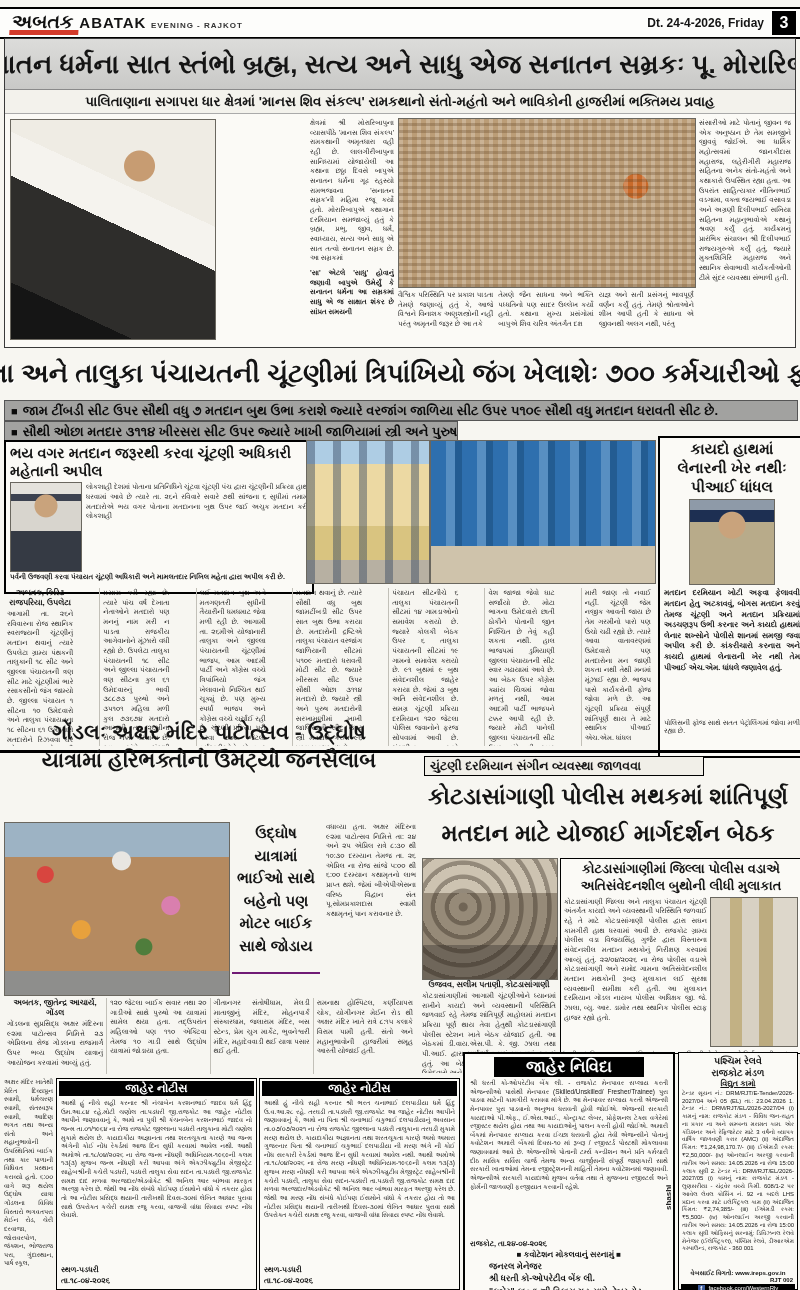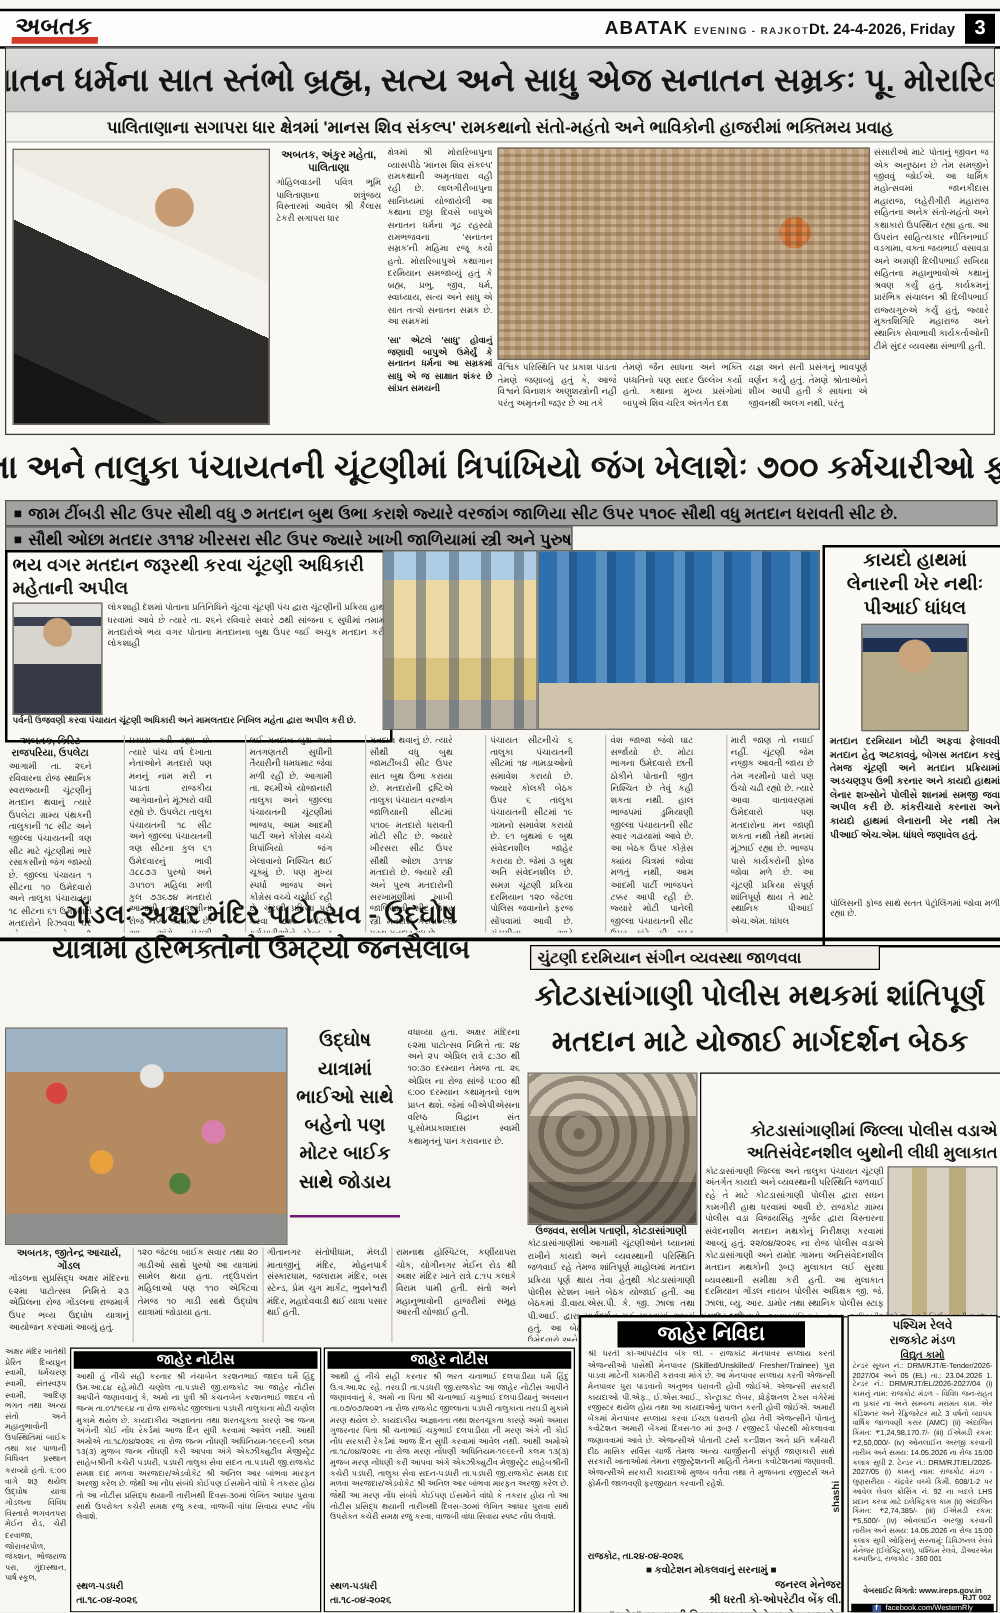--- a/index.html
+++ b/index.html
@@ -10,21 +10,21 @@
   .b{font-weight:bold;}
   .small{font-size:7px;line-height:1.38;}
   .tiny{font-size:6.4px;line-height:1.35;}
   .clip{overflow:hidden;}
 
   
   .topbar{top:7px;left:0;width:800px;height:28px;border-top:2px solid #000;border-bottom:2px solid #000;
           background:#fdfdfb;display:flex;align-items:center;}
   .logo{margin-left:10px;font-size:19px;font-weight:bold;color:#111;padding:0 6px 2px 2px;
         background:linear-gradient(0deg,#d33a2a 0 5px,transparent 5px);transform:skewX(-4deg);}
-  .brandwrap{flex:1;text-align:right;line-height:1;}
+  .brandwrap{flex:1;text-align:left;line-height:1;}
   .brand{font-size:15px;font-weight:bold;letter-spacing:1px;}
   .brandsub{font-size:8px;font-weight:bold;letter-spacing:1px;color:#333;}
   .dateline-top{font-size:12px;font-weight:bold;margin-right:8px;}
   .pagebox{width:24px;height:24px;background:#000;color:#fff;font-size:16px;font-weight:bold;
            display:flex;align-items:center;justify-content:center;margin-right:4px;}
 
   
   .lead{top:38px;left:4px;width:790px;height:308px;border:1px solid #3a3a3a;background:#fbfaf6;}
   .lead-head{height:50px;background:linear-gradient(180deg,#dcdcda,#c9c9c7);border-bottom:1px solid #8a8a8a;
              font-size:26px;font-weight:800;display:flex;align-items:center;justify-content:center;
@@ -105,21 +105,21 @@
   .kicker{top:756px;left:424px;width:268px;height:18px;border:1px solid #000;font-size:12.5px;font-weight:bold;
           display:flex;align-items:center;padding:0 5px;white-space:nowrap;overflow:hidden;background:#f1efe8;}
   .kotada-h{top:778px;left:420px;width:376px;height:76px;font-size:23px;font-weight:800;line-height:1.6;
             text-align:center;}
   .kotada-h div{white-space:nowrap;overflow:hidden;}
   .ph-meeting{top:858px;left:422px;width:134px;height:120px;
      background:repeating-radial-gradient(circle at 30% 40%,rgba(40,30,20,.35) 0 4px,rgba(0,0,0,0) 5px 14px),
                 linear-gradient(180deg,#cdc3b1 0 28%,#968a78 28% 72%,#6f665a 72%);}
   .kotada-undercol{top:980px;left:422px;width:134px;height:96px;}
   .inner-box{top:858px;left:560px;width:234px;height:190px;border:1px solid #000;background:#fbfaf6;padding:2px 3px;}
-  .inner-h{font-size:13px;font-weight:800;text-align:right;line-height:1.3;margin-top:36px;}
+  .inner-h{font-size:13px;font-weight:800;text-align:center;line-height:1.3;}
   .inner-row{display:flex;gap:3px;margin-top:2px;height:150px;}
   .inner-row .txt{flex:1;overflow:hidden;}
   .ph-walk{width:86px;height:148px;flex:0 0 86px;
      background:linear-gradient(90deg,#d8d1c3 0 22%,#c2b184 22% 36%,#d8d1c3 36% 56%,#bcab7f 56% 72%,#ddd7cb 72%),
                 linear-gradient(180deg,#e6e1d7 0 14%,rgba(0,0,0,0) 14%);}
   .kotada-col2{top:1050px;left:560px;width:234px;height:26px;column-count:2;column-gap:6px;}
 
   
   .noticebox{border:1.5px solid #000;background:#fbfaf6;}
   .notice1{top:1078px;left:56px;width:199px;height:210px;}
@@ -128,21 +128,21 @@
                margin:2px;padding:1px 0;}
   .notice-body{padding:1px 4px;}
   .notice-foot{padding:0 4px;font-size:7.6px;font-weight:bold;line-height:1.5;}
 
   .tender{top:1052px;left:463px;width:208px;height:236px;border:2.5px solid #000;background:#fbfaf6;}
   .tender-head{background:#000;color:#fff;font-size:16px;font-weight:800;text-align:center;
                width:150px;margin:3px auto 2px;padding:1px 0;}
   .tender-body{padding:0 5px;}
   .tender-date{padding:0 5px;font-size:7.4px;font-weight:bold;}
   .tender-addr{font-size:8px;font-weight:800;text-align:center;margin-top:2px;}
-  .tender-sign{font-size:8.6px;font-weight:800;text-align:right;line-height:1.45;}
+  .tender-sign{font-size:8.6px;font-weight:800;text-align:left;line-height:1.45;padding-left:24px;}
 
   .railway{top:1052px;left:678px;width:118px;height:236px;border:1.5px solid #000;background:#fbfaf6;}
   .rail-t{font-size:9.5px;font-weight:800;text-align:center;line-height:1.25;margin-top:2px;}
   .rail-sub{font-size:8px;font-weight:bold;text-align:center;text-decoration:underline;}
   .rail-body{padding:1px 3px;font-size:5.9px;line-height:1.32;text-align:justify;height:178px;overflow:hidden;}
   .rail-site{font-size:6.2px;font-weight:bold;text-align:center;}
   .rail-ref{font-size:6px;font-weight:bold;text-align:right;padding-right:4px;}
   .rail-fb{background:#000;color:#fff;font-size:6px;text-align:center;margin:1px 2px;padding:1px 0;}
   .fbic{display:inline-block;background:#3b5998;color:#fff;width:7px;font-weight:bold;margin-right:2px;}
   .credit{top:1150px;left:664px;width:14px;height:60px;font-size:8px;font-weight:bold;
@@ -161,24 +161,20 @@
     </span>
     <span class="dateline-top">Dt. 24-4-2026, Friday</span>
     <span class="pagebox">3</span>
   </div>
 
   <section class="abs lead">
     <div class="lead-head">સનાતન ધર્મના સાત સ્તંભો બ્રહ્મ, સત્ય અને સાધુ એજ સનાતન સમ્રકઃ પૂ. મોરારિબાપુ</div>
     <div class="lead-sub">પાલિતાણાના સગાપરા ધાર ક્ષેત્રમાં 'માનસ શિવ સંકલ્પ' રામકથાનો સંતો-મહંતો અને ભાવિકોની હાજરીમાં ભક્તિમય પ્રવાહ</div>
     <div class="lead-body">
       <div class="abs ph ph-bapu"></div>
-      <div class="abs mid-colA">
-        <div class="lead-dateline">અબતક, અંકુર મહેતા, પાલિતાણા</div>
-        <div class="small jt clip" style="height:200px">ગોહિલવાડની પવિત્ર ભૂમિ પાલિતાણાના શત્રુંજય વિસ્તારમાં આવેલ શ્રી કૈલાસ ટેકરી સગાપરા ધાર</div>
-      </div>
       <div class="abs mid-colB">
         <div class="small jt clip" style="height:150px">ક્ષેત્રમાં શ્રી મોરારિબાપુના વ્યાસપીઠે 'માનસ શિવ સંકલ્પ' રામકથાની અમૃતધારા વહી રહી છે. લાલગીરીબાપુના સાનિધ્યમાં યોજાયેલી આ કથાના છઠ્ઠા દિવસે બાપુએ સનાતન ધર્મના ગૂઢ રહસ્યો રામભજવના 'સનાતન સમ્રક'ની મહિમા રજૂ કર્યો હતો. મોરારિબાપુએ કથાગાન દરમિયાન સમજાવ્યું હતું કે બ્રહ્મ, પ્રભુ, જીવ, ધર્મ, સ્વાધ્યાય, સત્ય અને સાધુ એ સાત તત્વો સનાતન સમ્રક છે. આ સમ્રકમાં</div>
         <div class="small jt b clip" style="height:66px">'સા' એટલે 'સાધુ' હોવાનું જણાવી બાપુએ ઉમેર્યું કે સનાતન ધર્મના આ સમ્રકમાં સાધુ એ જ સાક્ષાત શંકર છે સાંપ્રત સમયની</div>
       </div>
       <div class="abs ph ph-crowd"></div>
       <div class="abs below-cols">
         <div class="small jt clip">વૈશ્વિક પરિસ્થિતિ પર પ્રકાશ પાડતા તેમણે જણાવ્યું હતું કે, આજે વિશ્વને વિનાશક અણુશસ્ત્રોની નહીં પરંતુ અમૃતની જરૂર છે આ તકે</div>
         <div class="small jt clip">તેમણે જૈન સાધના અને ભક્તિ પધ્ધતિનો પણ સાદર ઉલ્લેખ કર્યો હતો. કથાના મુખ્ય પ્રસંગોમાં બાપુએ શિવ ચરિત્ર અંતર્ગત દક્ષ</div>
         <div class="small jt clip">યજ્ઞ અને સતી પ્રસંગનું ભાવપૂર્ણ વર્ણન કર્યું હતું. તેમણે શ્રોતાઓને શીખ આપી હતી કે સાધના એ જીવનથી અલગ નથી, પરંતુ</div>
       </div>

